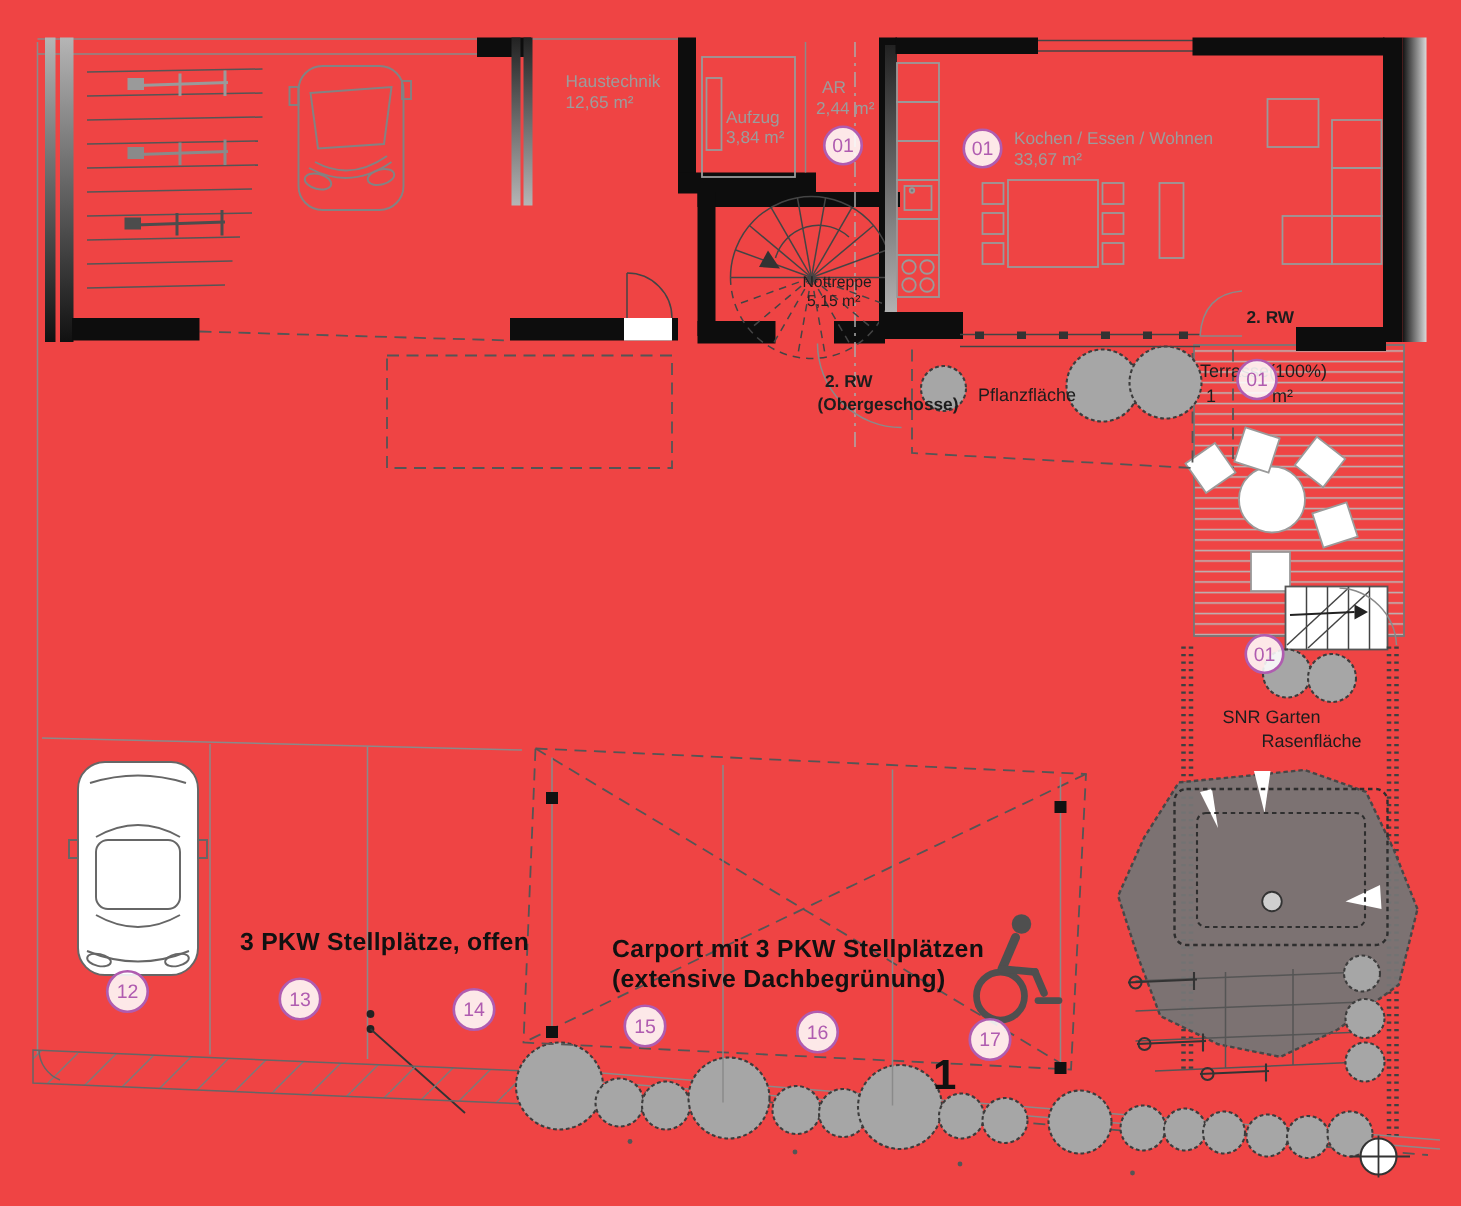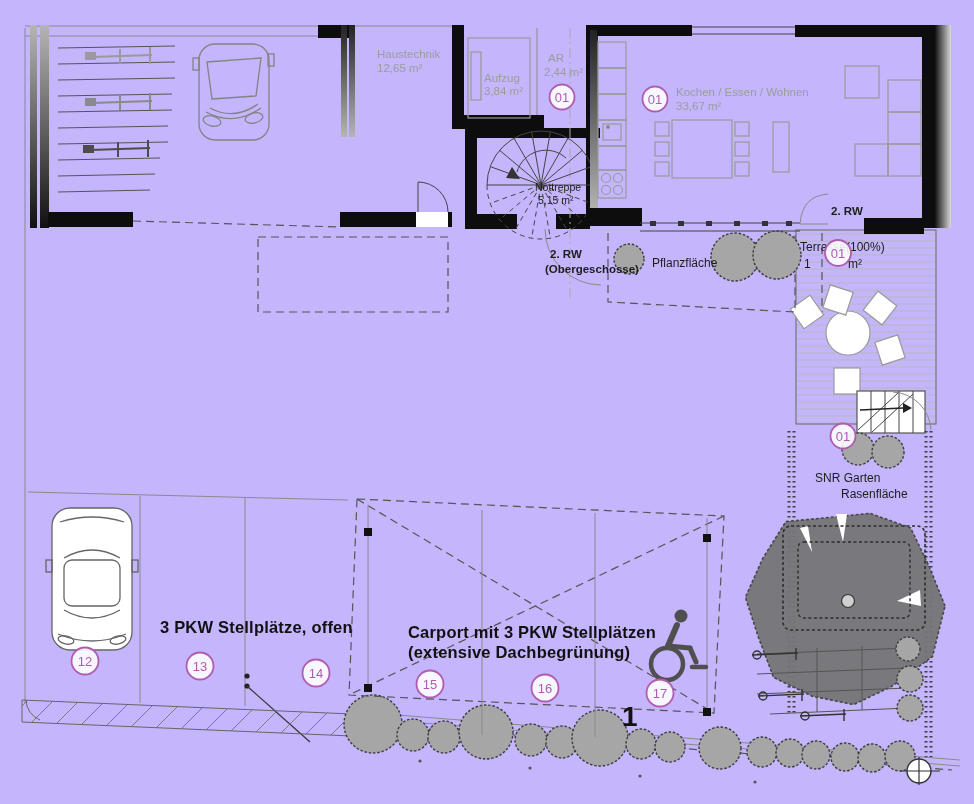--- a/index.html
+++ b/index.html
@@ -1,16 +1,16 @@
 <!DOCTYPE html>
 <html><head>
 <meta charset="utf-8">
 <style>
   html,body{margin:0;padding:0;background:#fff;}
-  .stage{width:974px;height:804px;position:relative;background:#c4b5fd;overflow:hidden;}
+  .stage{width:974px;height:804px;position:relative;background:#ef4444;overflow:hidden;}
   svg{display:block;font-family:"Liberation Sans",sans-serif;}
   text{font-family:"Liberation Sans",sans-serif;}
   .lblGray{font-size:11.5px;fill:#9c9c9c;}
   .lblDark{font-size:12px;fill:#1d1d1d;}
   .lblSmall{font-size:10.5px;fill:#1d1d1d;}
   .lblBoldSm{font-size:11.5px;font-weight:bold;fill:#1d1d1d;}
   .lblBig{font-size:16.5px;fill:#111;font-weight:bold;letter-spacing:.2px;}
   .badgeCirc{fill:#ffffff;fill-opacity:.88;stroke:#b05cb0;stroke-width:1.8;}
   .badgeTxt{font-size:13px;fill:#b05cb0;text-anchor:middle;}
   .thin{stroke:#8a8a8a;stroke-width:1;fill:none;}

